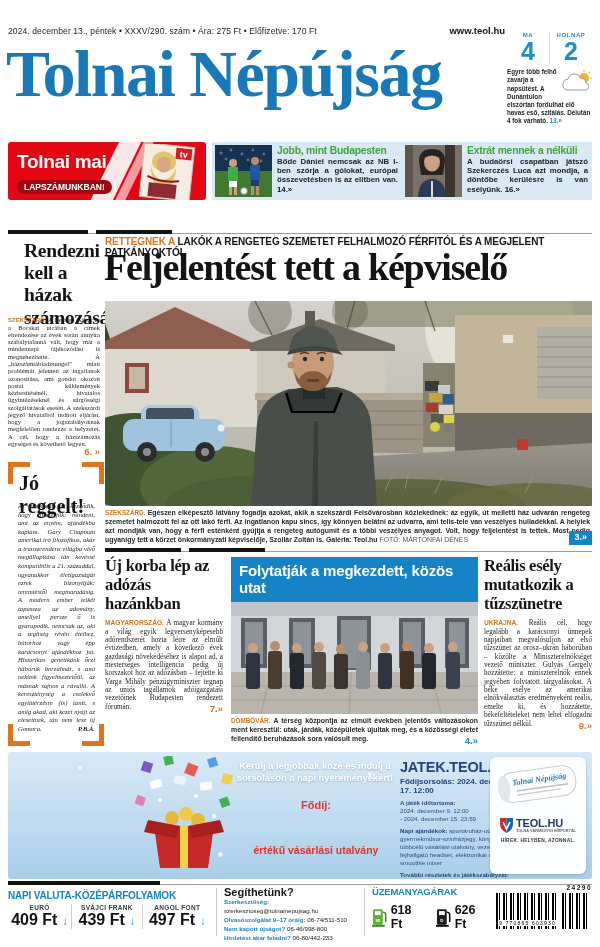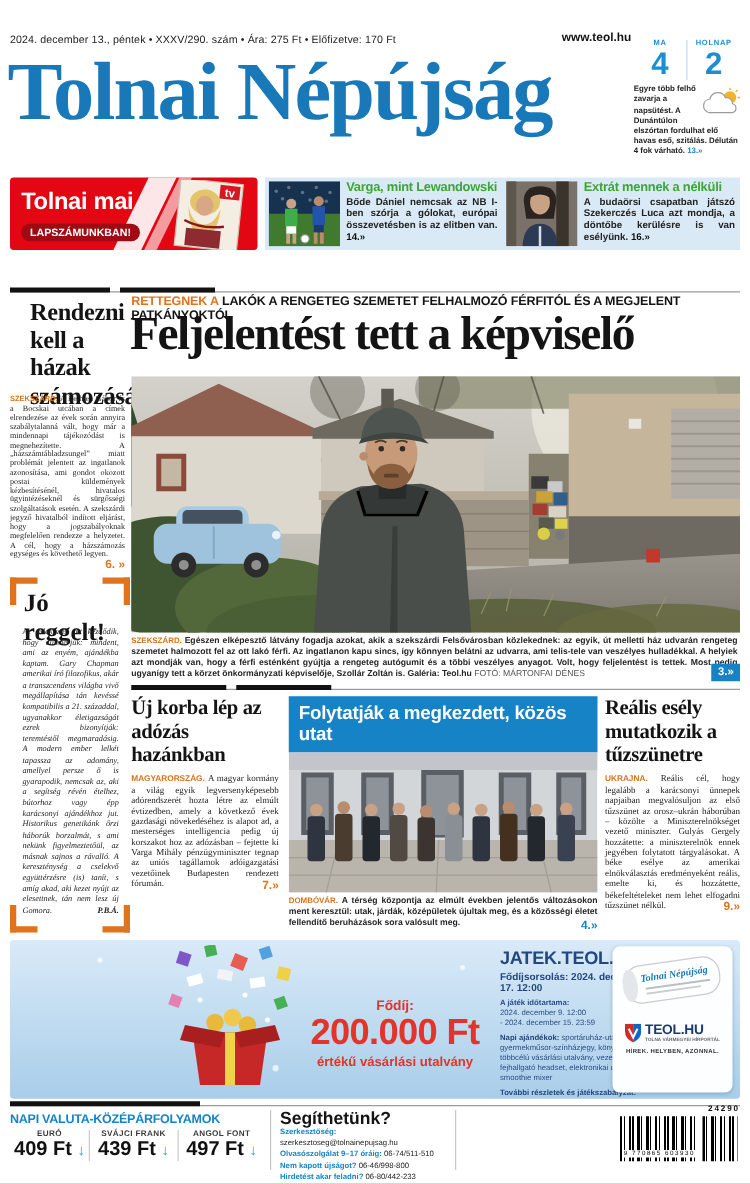--- a/index.html
+++ b/index.html
@@ -70,21 +70,21 @@
   .game-small b { color:#23477e; }
   .teol-card { background:#fdfeff; border-radius:6px; box-shadow:0 1px 3px rgba(50,90,130,.3); }
   .teol-logo { font-size:11px; font-weight:bold; color:#1d3a6e; letter-spacing:-.2px; }
   .teol-sub { font-size:3.8px; font-weight:bold; color:#666; }
   .teol-tag { font-size:4.8px; font-weight:bold; color:#333; letter-spacing:.3px; }
 
   .foot-title { font-size:10px; font-weight:bold; color:#1583c5; letter-spacing:-.2px; }
   .cur-label { font-size:6.5px; font-weight:bold; color:#3a3a3a; letter-spacing:.3px; text-align:center; }
   .cur-value { font-size:16px; font-weight:bold; color:#111; text-align:center; line-height:1.1; white-space:nowrap; }
   .cur-arrow { color:#2b9fe0; font-size:12px; font-weight:bold; }
-  .help-title { font-size:14px; font-weight:bold; color:#141414; }
+  .help-title { font-size:11px; font-weight:bold; color:#141414; }
   .help-line { font-size:6.2px; line-height:1.45; color:#222; }
   .help-line .lbl { color:#1583c5; font-weight:bold; }
   .fuel-price { font-size:12.5px; font-weight:bold; color:#111; }
   .vline { border-left:1px solid #c9c9c9; }
 
   .bc-stripes { background:repeating-linear-gradient(90deg,#000 0 2px,#fff 2px 3px,#000 3px 4px,#fff 4px 7px); }
   .bc-num { font-size:5px; letter-spacing:1.2px; background:#fff; padding:0 1px; color:#000; }
   .bc-issue { font-size:6.5px; font-weight:bold; letter-spacing:1.5px; color:#111; }
 </style>
 </head>
@@ -169,21 +169,21 @@
         <g>
             <circle cx="40" cy="16" r="4" fill="#b98c6d"></circle>
             <rect x="35" y="20" width="10" height="15" fill="#2255a8"></rect>
             <rect x="36" y="35" width="8" height="6" fill="#1a3a74"></rect>
             <rect x="36" y="41" width="3" height="9" fill="#b98c6d"></rect>
             <rect x="41" y="41" width="3" height="9" fill="#b98c6d"></rect>
           </g>
         <circle cx="29" cy="46" r="3.4" fill="#ffffff" stroke="#888"></circle>
       </svg>
       <div>
-        <div class="promo-title">Varga, mint Lewandowski</div>
+        <div class="promo-title">Jobb, mint Budapesten</div>
         <div class="promo-text just"><span>Bőde Dániel nemcsak az NB I-ben szórja a gólokat, európai összevetésben is az elitben van. </span><span class="promo-page">14.»</span></div>
       </div>
     </div>
     <div class="promo-item">
       <svg width="57" height="52" viewBox="0 0 57 52" style="flex:none;margin-right:5px;">
         <rect width="57" height="52" fill="#7a7168"></rect>
         <rect x="40" width="10" height="52" fill="#3a342c"></rect>
         <rect x="0" width="8" height="52" fill="#5d564d"></rect>
         <path d="M14 16 q0 -12 13 -12 q13 0 13 12 l-2 14 h-22 Z" fill="#2b2320"></path>
         <ellipse cx="27" cy="17" rx="8" ry="9.5" fill="#c9a184"></ellipse>
@@ -464,22 +464,22 @@
         <circle cx="42" cy="62" r="7" fill="#e8b93a"></circle>
           <circle cx="56" cy="58" r="7" fill="#f0c84e"></circle>
           <circle cx="68" cy="64" r="7" fill="#e8b93a"></circle>
         <polygon points="24,70 84,70 78,112 30,112" fill="#c62828"></polygon>
         <polygon points="18,64 50,70 46,82 14,76" fill="#a81f1f"></polygon>
         <polygon points="90,64 58,70 62,82 94,76" fill="#a81f1f"></polygon>
         <rect x="50" y="70" width="8" height="42" fill="#f2d24b"></rect>
       </g>
     </svg>
 
+    <div class="abs game-cta" style="left:228px;top:9px;width:158px;">Kerülj a legjobbak közé és indulj a sorsoláson a napi nyereményekért!</div>
     <div class="abs prize-label" style="left:230px;top:47px;width:156px;">Fődíj:</div>
-    <div class="abs prize-amount" style="left:222px;top:60px;width:172px;">200.000 Ft</div>
     <div class="abs prize-note" style="left:222px;top:92px;width:172px;">értékű vásárlási utalvány</div>
 
     <div class="abs" style="left:392px;top:7px;width:120px;">
       <div class="game-site">JATEK.TEOL.HU</div>
       <div class="game-draw">Fődíjsorsolás: 2024. december 17. 12:00</div>
       <div class="game-small" style="margin-top:4px;font-weight:bold;">A játék időtartama:</div>
       <div class="game-small">2024. december 9. 12:00</div>
       <div class="game-small">- 2024. december 15. 23:59</div>
       <div class="game-small" style="margin-top:4px;"><b>Napi ajándékok: </b><span>sportáruház-utalvány, gyermekműsor-színházjegy, könyvutalvány, többcélú vásárlási utalvány, vezeték nélküli fejhallgató headset, elektronikai utalvány, smoothie mixer</span></div>
       <div class="game-small" style="margin-top:3px;"><b>További részletek és játékszabályzat: </b><span>www.teol.hu/jatekszabalyzatok</span></div>
@@ -534,20 +534,41 @@
   <div class="abs" style="left:224px;top:886px;width:136px;">
     <div class="help-title">Segíthetünk?</div>
     <div class="help-line"><span class="lbl">Szerkesztőség:</span> <span>szerkesztoseg@tolnainepujsag.hu</span></div>
     <div class="help-line"><span class="lbl">Olvasószolgálat 9–17 óráig:</span> <span>06-74/511-510</span></div>
     <div class="help-line"><span class="lbl">Nem kapott újságot?</span> <span>06-46/998-800</span></div>
     <div class="help-line"><span class="lbl">Hirdetést akar feladni?</span> <span>06-80/442-233</span></div>
   </div>
 
   <div class="abs vline" style="left:364px;top:888px;height:48px;"></div>
 
+  <div class="abs" style="left:372px;top:886px;width:118px;">
+    <div class="foot-title" style="font-size:9.5px;">ÜZEMANYAGÁRAK</div>
+    <div style="display:flex;align-items:center;gap:4px;margin-top:6px;">
+      <svg width="15" height="20" viewBox="0 0 15 20">
+        <rect x="1" y="2" width="10" height="16" rx="1.5" fill="#5cb531"></rect>
+        <rect x="3" y="4" width="6" height="4" fill="#ffffff"></rect>
+        <text x="6" y="15" font-size="4.5" font-weight="bold" fill="#ffffff" text-anchor="middle" font-family="Liberation Sans, sans-serif">95</text>
+        <path d="M11 5 q3 0 3 3 v7" stroke="#3c8a1e" stroke-width="1.5" fill="none"></path>
+        <rect x="0" y="18" width="13" height="2" fill="#3c8a1e"></rect>
+      </svg>
+      <span class="fuel-price">618 Ft</span>
+      <svg width="15" height="20" viewBox="0 0 15 20" style="margin-left:6px;">
+        <rect x="1" y="2" width="10" height="16" rx="1.5" fill="#1d1d1d"></rect>
+        <rect x="3" y="4" width="6" height="4" fill="#ffffff"></rect>
+        <text x="6" y="15" font-size="4.5" font-weight="bold" fill="#ffffff" text-anchor="middle" font-family="Liberation Sans, sans-serif">D</text>
+        <path d="M11 5 q3 0 3 3 v7" stroke="#000" stroke-width="1.5" fill="none"></path>
+        <rect x="0" y="18" width="13" height="2" fill="#000"></rect>
+      </svg>
+      <span class="fuel-price">626 Ft</span>
+    </div>
+  </div>
 
   <div class="abs" style="left:496px;top:884px;width:96px;height:52px;">
     <div class="bc-issue" style="position:absolute;right:0;top:0;">24290</div>
     <div class="bc-stripes" style="position:absolute;left:0;top:9px;width:60px;height:36px;"></div>
     <div class="bc-stripes" style="position:absolute;left:66px;top:9px;width:28px;height:36px;"></div>
     <div class="bc-num" style="position:absolute;left:2px;top:36px;">9 770865 603930</div>
   </div>
 
 </div>
 

